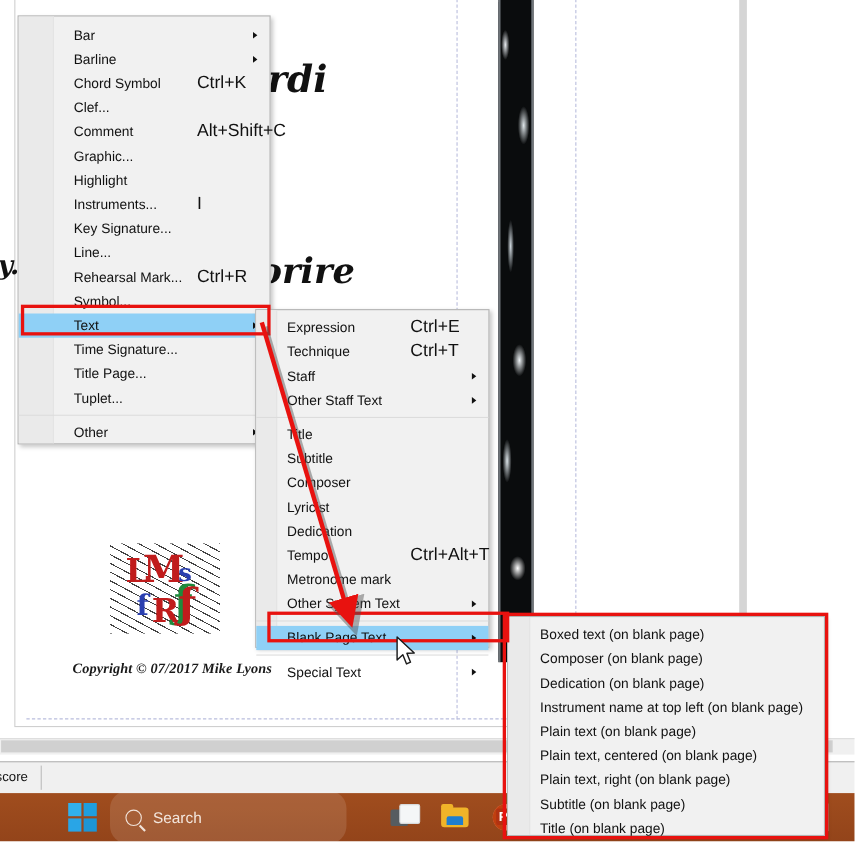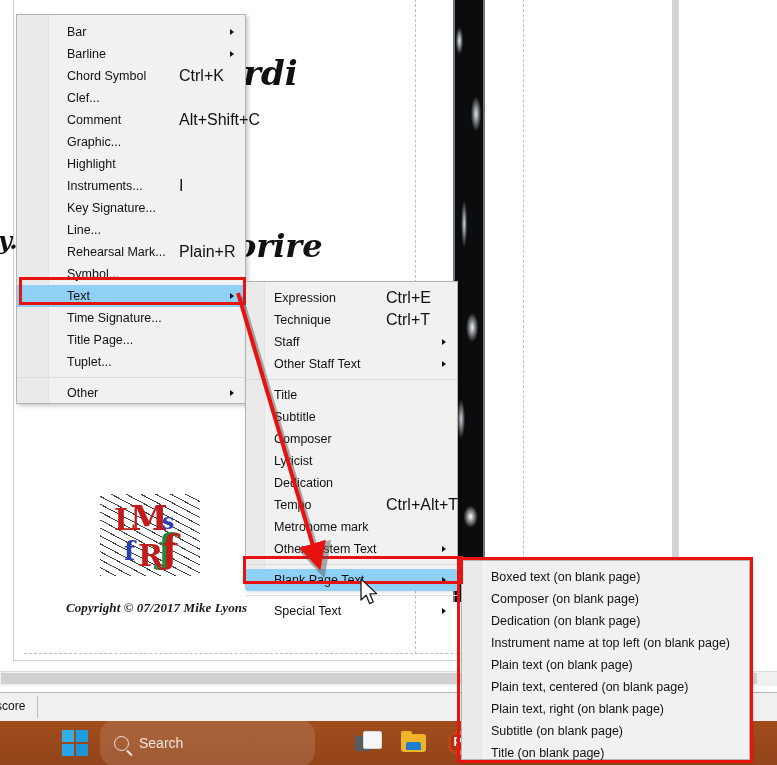--- a/index.html
+++ b/index.html
@@ -101,21 +101,21 @@
   .mi .arw{position:absolute;width:0;height:0;border-left:4px solid #111;border-top:3.5px solid transparent;border-bottom:3.5px solid transparent;}
   .mi.sel{background:#8fd0f6;}
   .msep{height:1px;margin:4px 0 4px 0;background:#dcdcdc;position:relative;}
 
   #menu1{left:16px;top:14px;width:230px;height:390px;}
   #menu1 .mi .lbl{left:50px;}
   #menu1 .mi .acc{left:162px;}
   #menu1 .mi .arw{right:11px;}
   #menu1 .inner{position:absolute;left:0;right:0;top:6px;}
 
-  #menu2{left:245px;top:281px;width:213px;height:308px;text-align:right;}
+  #menu2{left:232px;top:281px;width:213px;height:308px;text-align:right;}
   #menu2 .mi .lbl{left:28px;}
   #menu2 .mi .acc{left:140px;}
   #menu2 .mi .arw{right:11px;}
   #menu2 .gutter{width:18px;}
   #menu2 .inner{position:absolute;left:0;right:0;top:5px;}
 
   #menu3{left:461px;top:560px;width:289px;height:200px;}
   #menu3 .mi .lbl{left:29px;}
   #menu3 .gutter{width:19px;}
   #menu3 .inner{position:absolute;left:0;right:0;top:5px;}
@@ -234,21 +234,21 @@
         <span class="acc">I</span>
       </div>
       <div class="mi">
         <span class="lbl">Key Signature...</span>
       </div>
       <div class="mi">
         <span class="lbl">Line...</span>
       </div>
       <div class="mi">
         <span class="lbl">Rehearsal Mark...</span>
-        <span class="acc">Plain+R</span>
+        <span class="acc">Ctrl+R</span>
       </div>
       <div class="mi">
         <span class="lbl">Symbol...</span>
       </div>
       <div class="mi sel">
         <span class="lbl">Text</span>
         <span class="arw"></span>
       </div>
       <div class="mi">
         <span class="lbl">Time Signature...</span>

